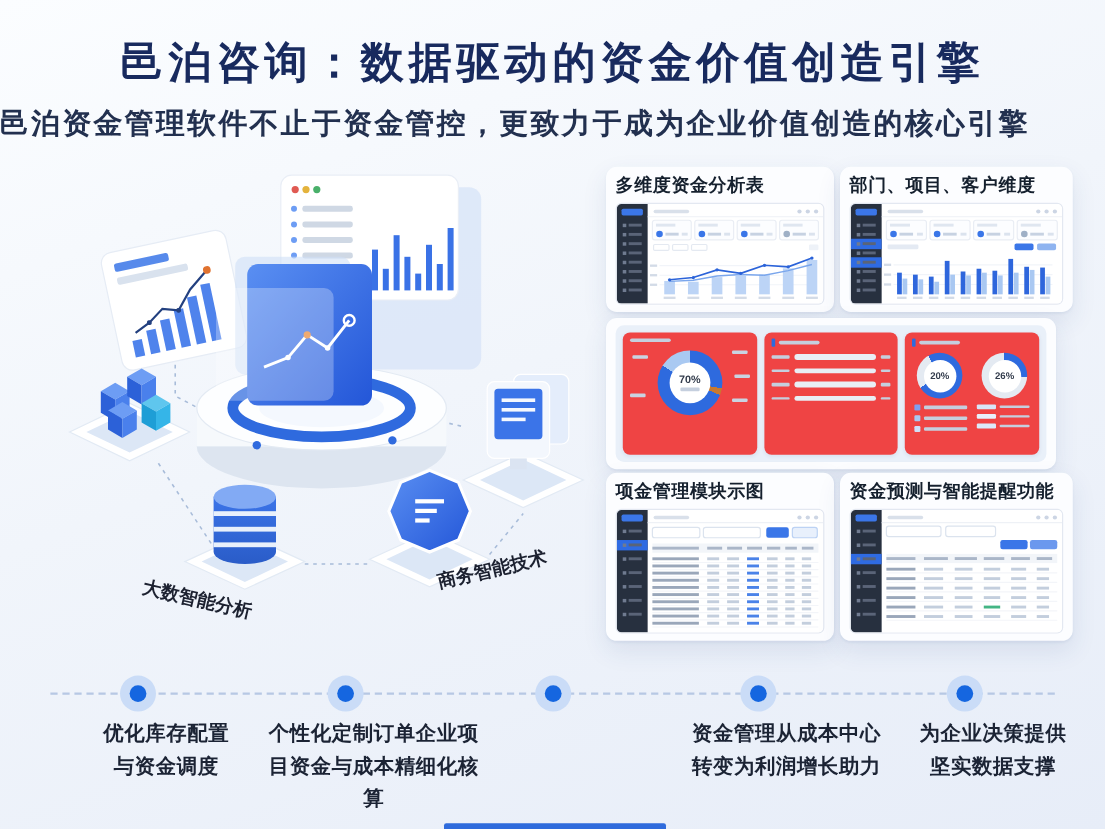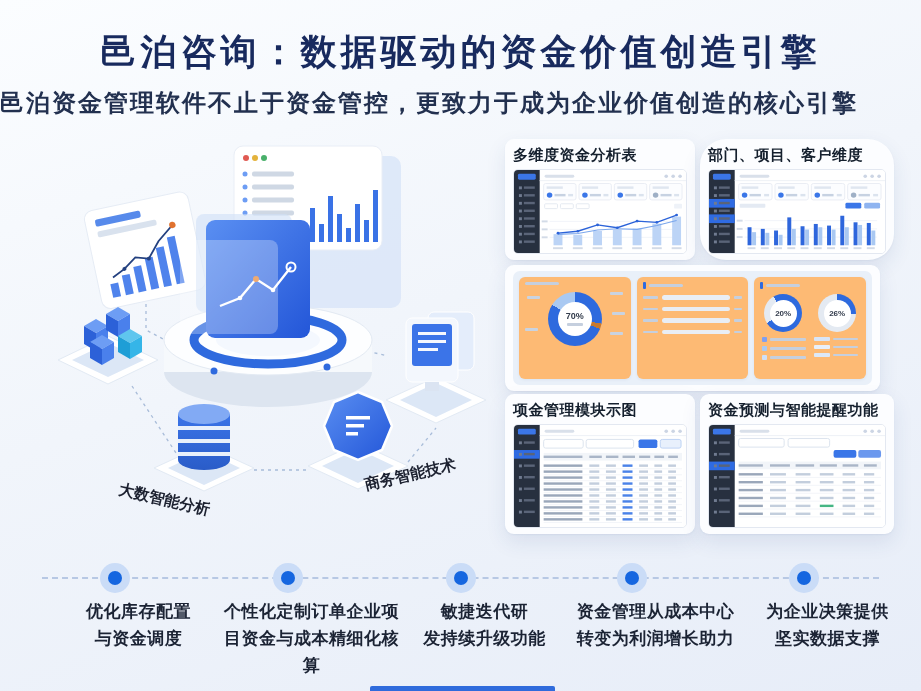--- a/index.html
+++ b/index.html
@@ -12,27 +12,27 @@
     font-size:36px;font-weight:800;letter-spacing:4px;color:#182a5e;}
   .page-subtitle{position:absolute;top:87px;left:0;width:100%;text-align:left;
     font-size:24px;font-weight:600;letter-spacing:2px;color:#22304f;}
   
   .panel{position:absolute;background:#fcfdff;border-radius:9px;padding:6px 8px;
     box-shadow:0 8px 20px rgba(40,70,130,.10),0 1px 2px rgba(40,70,130,.06);
     display:flex;flex-direction:column;gap:4px;}
   .panel-title{font-size:15px;font-weight:700;color:#15202e;letter-spacing:.5px;line-height:20px;}
   .mini{flex:1;border:1px solid #e3e8f1;border-radius:5px;background:#fff;display:block;width:100%;}
   #panelA{left:505px;top:139px;width:190px;height:121px;}
-  #panelB{left:700px;top:139px;width:194px;height:121px;border-radius:26px;}
+  #panelB{left:700px;top:139px;width:194px;height:121px;}
   #panelC{left:505px;top:265px;width:375px;height:126px;}
   #panelD{left:505px;top:394px;width:190px;height:140px;}
   #panelE{left:700px;top:394px;width:194px;height:140px;}
   
   .linkage-wrap{flex:1;background:#e9f0f9;border-radius:7px;padding:6px;display:flex;gap:6px;}
-  .link-card{flex:1;background:#fdba74;border-radius:6px;padding:5px 6px;position:relative;box-shadow:0 1px 3px rgba(40,70,130,.07);}
+  .link-card{flex:1;background:#ef4444;border-radius:6px;padding:5px 6px;position:relative;box-shadow:0 1px 3px rgba(40,70,130,.07);}
   .lc-head{display:flex;align-items:center;gap:3px;margin-bottom:3px;}
   .lc-tick{width:3px;height:7px;background:#2e6ade;border-radius:1px;}
   .lc-bar{width:34px;height:3px;background:#c5cfde;border-radius:2px;}
   .donut-zone{position:relative;height:62px;}
   .donut{position:absolute;left:50%;top:50%;transform:translate(-50%,-50%);
     width:54px;height:54px;border-radius:50%;display:flex;align-items:center;justify-content:center;
     background:conic-gradient(#2e6ade 0 100deg,#c8792f 100deg 112deg,#2e6ade 112deg 302deg,#a9c9f2 302deg 360deg);}
   .donut-inner{width:34px;height:34px;border-radius:50%;background:#fff;display:flex;flex-direction:column;
     align-items:center;justify-content:center;gap:2px;}
   .donut-val{font-size:9px;font-weight:700;color:#333c4c;line-height:9px;}
@@ -717,24 +717,20 @@
     </div>
 
   <div class="tl-item" style="left:0px">
     <div>优化库存配置</div>
       <div>与资金调度</div>
   </div>
   <div class="tl-item" style="left:173px">
     <div>个性化定制订单企业项</div>
       <div>目资金与成本精细化核算</div>
   </div>
-  <div class="tl-item" style="left:346px">
-    <div>敏捷迭代研</div>
-      <div>发持续升级功能</div>
-  </div>
   <div class="tl-item" style="left:517px">
     <div>资金管理从成本中心</div>
       <div>转变为利润增长助力</div>
   </div>
   <div class="tl-item" style="left:689px">
     <div>为企业决策提供</div>
       <div>坚实数据支撑</div>
   </div>
 
   <div class="bottom-bar"></div>

